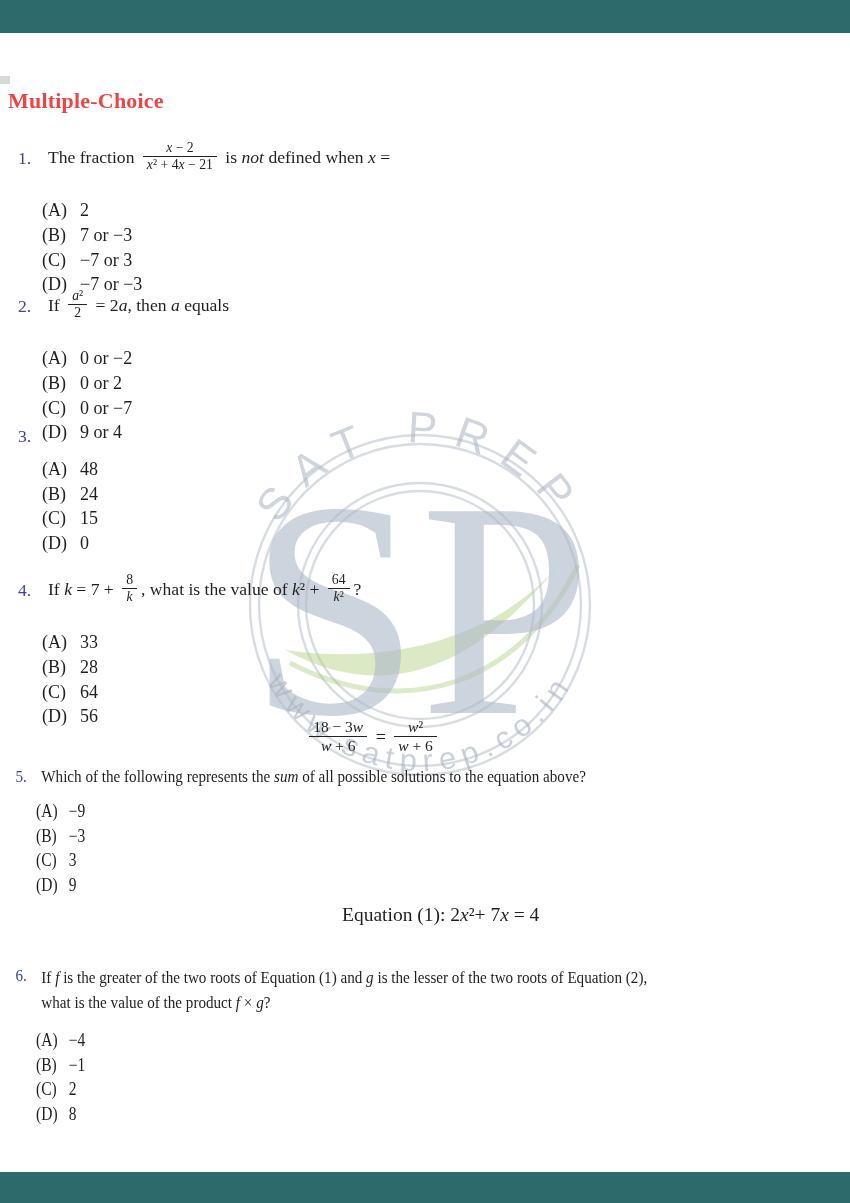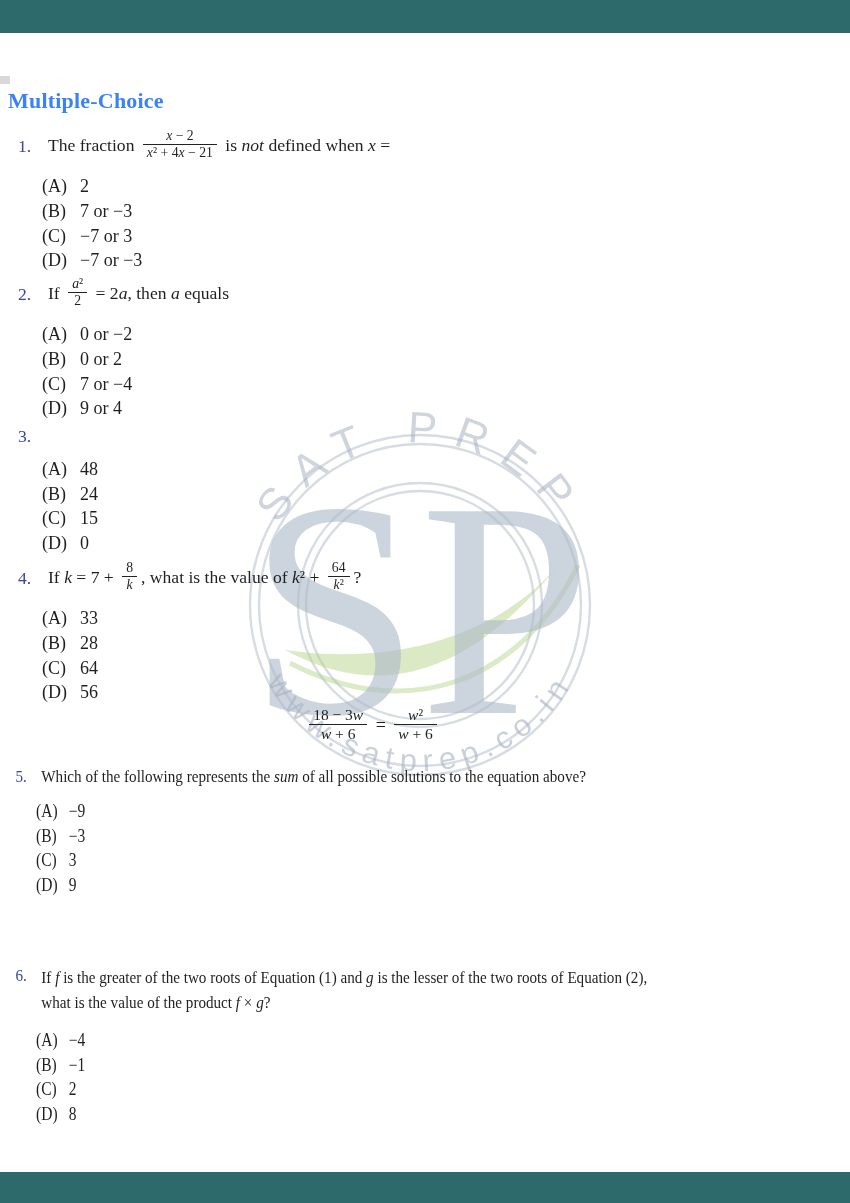--- a/index.html
+++ b/index.html
@@ -20,34 +20,34 @@
   .wm-sp { font-family:"Liberation Serif", serif; font-size:308px; fill:#aebac9; opacity:.62; }
   .wm-arc-top { font-family:"Liberation Sans", sans-serif; font-size:44px; letter-spacing:16px; fill:#a8b2c2; opacity:.55; }
   .wm-arc-bottom { font-family:"Liberation Sans", sans-serif; font-size:31px; letter-spacing:7px; fill:#a8b2c2; opacity:.6; }
   .wm-leaf { fill:#b8d48a; opacity:.5; }
   .wm-leaf2 { fill:none; stroke:#a5cc72; stroke-width:5; opacity:.4; }
 
   .content { position:relative; z-index:1; }
 
   h1.title {
     position:absolute; left:8px; top:88px; margin:0;
-    font-size:22px; font-weight:bold; color:#3b82f6;
+    font-size:22px; font-weight:bold; color:#ef4444;
     letter-spacing:0.2px; z-index:1;
   }
 
   .q { position:absolute; left:0; width:850px; font-size:17.6px; z-index:1; }
   .qrow { display:flex; align-items:center; padding-left:18px; }
   .qnum { flex:none; width:30px; color:#3c44a4; }
   .qstem { white-space:nowrap; }
   .opts { margin:7px 0 0 42px; }
   .opt { display:flex; line-height:24.6px; font-size:18px; }
   .olabel { flex:none; width:38px; }
 
   .frac { display:inline-block; vertical-align:middle; text-align:center;
-          font-size:0.78em; line-height:1.18; margin:4px 4px; transform:translateY(-2px); }
+          font-size:0.78em; line-height:1.18; margin:16px 4px; transform:translateY(-2px); }
   .fnum { display:block; border-bottom:1.4px solid #222; padding:0 4px; }
   .fden { display:block; padding:0 4px; }
 
   .eq-centered { position:absolute; top:704px; left:0; width:746px; text-align:center;
                  font-size:18px; z-index:1; }
   .eq-centered .frac { font-size:0.86em; }
 
   .eq-block { position:absolute; top:901px; left:342px; font-size:19.5px; line-height:28px; z-index:1; }
 
   .condensed-wrap { transform:scaleX(0.86); transform-origin:0 0; width:985px; }
@@ -119,21 +119,21 @@
         <div class="opt">
           <span class="olabel">(A)</span>
           <span class="otext">0 or −2</span>
         </div>
         <div class="opt">
           <span class="olabel">(B)</span>
           <span class="otext">0 or 2</span>
         </div>
         <div class="opt">
           <span class="olabel">(C)</span>
-          <span class="otext">7 or −4</span>
+          <span class="otext">0 or −7</span>
         </div>
         <div class="opt">
           <span class="olabel">(D)</span>
           <span class="otext">9 or 4</span>
         </div>
       </div>
   </section>
 
   <section class="q" style="top:426px">
     <div class="qrow">
@@ -207,20 +207,21 @@
           </div>
           <div class="opt">
             <span class="olabel">(D)</span>
             <span class="otext">9</span>
           </div>
         </div>
     </div>
   </section>
 
   <div class="eq-block">
+    <div>Equation (1): 2<i>x</i>²+ 7<i>x</i> = 4</div>
   </div>
 
   <section class="q" style="top:965px">
     <div class="condensed-wrap">
       <div class="qrow" style="align-items:flex-start">
         <span class="qnum">6.</span>
         <span class="qstem" style="line-height:25px">If <i>f</i> is the greater of the two roots of Equation (1) and <i>g</i> is the lesser of the two roots of Equation (2),<br>what is the value of the product <i>f</i> × <i>g</i>?</span>
       </div>
       <div class="opts" style="margin-top:13px">
           <div class="opt">

